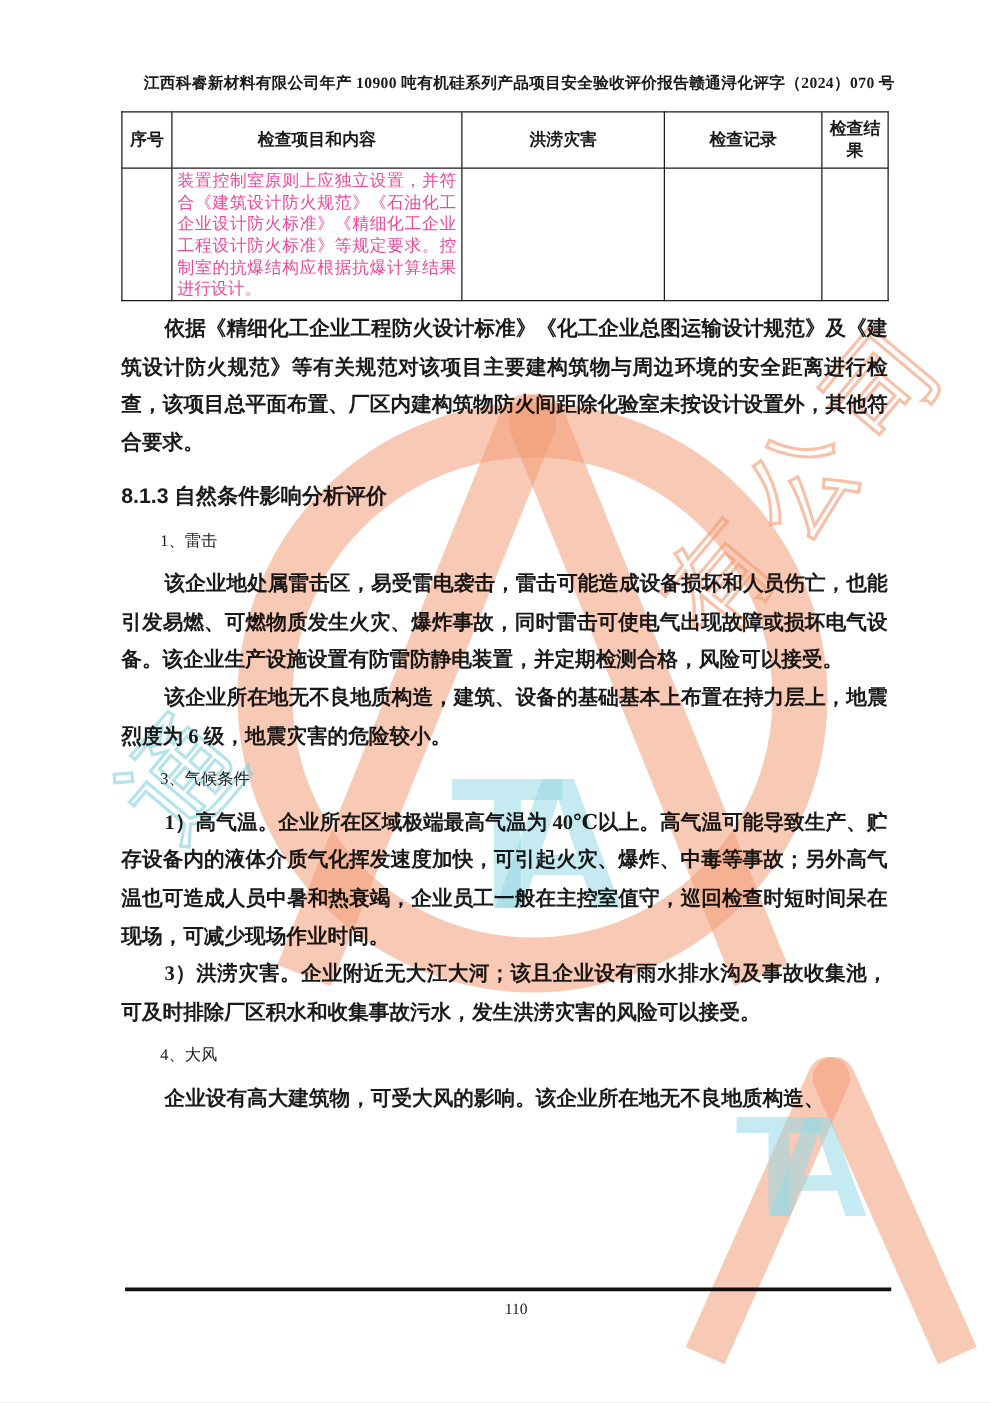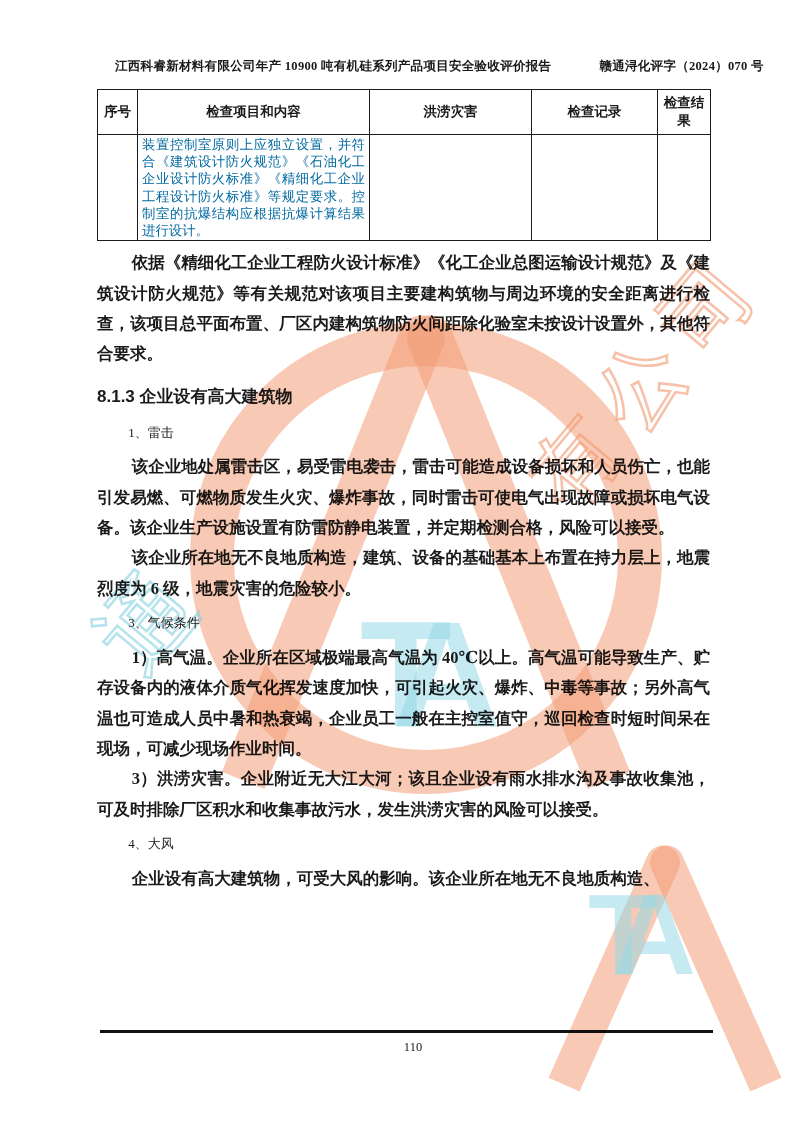--- a/index.html
+++ b/index.html
@@ -20,21 +20,20 @@
   
   .runhead{
     display:flex;
     justify-content:space-between;
     align-items:baseline;
     font-size:12.5px;
     font-weight:bold;
     letter-spacing:0.3px;
     margin:0 0 14px 18px;
     white-space:nowrap;
-    gap:48px;
   }
   
   table.check{
     border-collapse:collapse;
     width:613px;
     table-layout:fixed;
     border-radius:30px;
   }
   table.check th, table.check td{
     border:1.4px solid #1c1c1c;
@@ -49,21 +48,21 @@
     text-align:center;
     vertical-align:middle;
     height:40px;
     line-height:18px;
     padding:2px;
   }
   td.cell-content{
     font-size:13.4px;
     line-height:17.2px;
     text-align:justify;
-    color:#0369a1;
+    color:#ec4899;
     height:100px;
   }
   
   .para{
     font-size:16.5px;
     line-height:30.4px;
     text-align:justify;
     text-indent:2.1em;
     margin:0;
     font-weight:bold;
@@ -209,21 +208,21 @@
           <td class="cell-content">装置控制室原则上应独立设置，并符合《建筑设计防火规范》《石油化工企业设计防火标准》《精细化工企业工程设计防火标准》等规定要求。控制室的抗爆结构应根据抗爆计算结果进行设计。</td>
           <td></td>
           <td></td>
           <td></td>
         </tr>
       </tbody>
     </table>
 
     <p class="para p-first">依据《精细化工企业工程防火设计标准》《化工企业总图运输设计规范》及《建筑设计防火规范》等有关规范对该项目主要建构筑物与周边环境的安全距离进行检查，该项目总平面布置、厂区内建构筑物防火间距除化验室未按设计设置外，其他符合要求。</p>
 
-    <h3 class="sec-head">8.1.3 企业设有高大建筑物</h3>
+    <h3 class="sec-head">8.1.3 自然条件影响分析评价</h3>
 
     <p class="item-label">1、雷击</p>
     <p class="para">该企业地处属雷击区，易受雷电袭击，雷击可能造成设备损坏和人员伤亡，也能引发易燃、可燃物质发生火灾、爆炸事故，同时雷击可使电气出现故障或损坏电气设备。该企业生产设施设置有防雷防静电装置，并定期检测合格，风险可以接受。</p>
 
     <p class="para">该企业所在地无不良地质构造，建筑、设备的基础基本上布置在持力层上，地震烈度为 6 级，地震灾害的危险较小。</p>
 
     <p class="item-label">3、气候条件</p>
     <p class="para">1）高气温。企业所在区域极端最高气温为 40℃以上。高气温可能导致生产、贮存设备内的液体介质气化挥发速度加快，可引起火灾、爆炸、中毒等事故；另外高气温也可造成人员中暑和热衰竭，企业员工一般在主控室值守，巡回检查时短时间呆在现场，可减少现场作业时间。</p>
     <p class="para">3）洪涝灾害。企业附近无大江大河；该且企业设有雨水排水沟及事故收集池，可及时排除厂区积水和收集事故污水，发生洪涝灾害的风险可以接受。</p>
 

